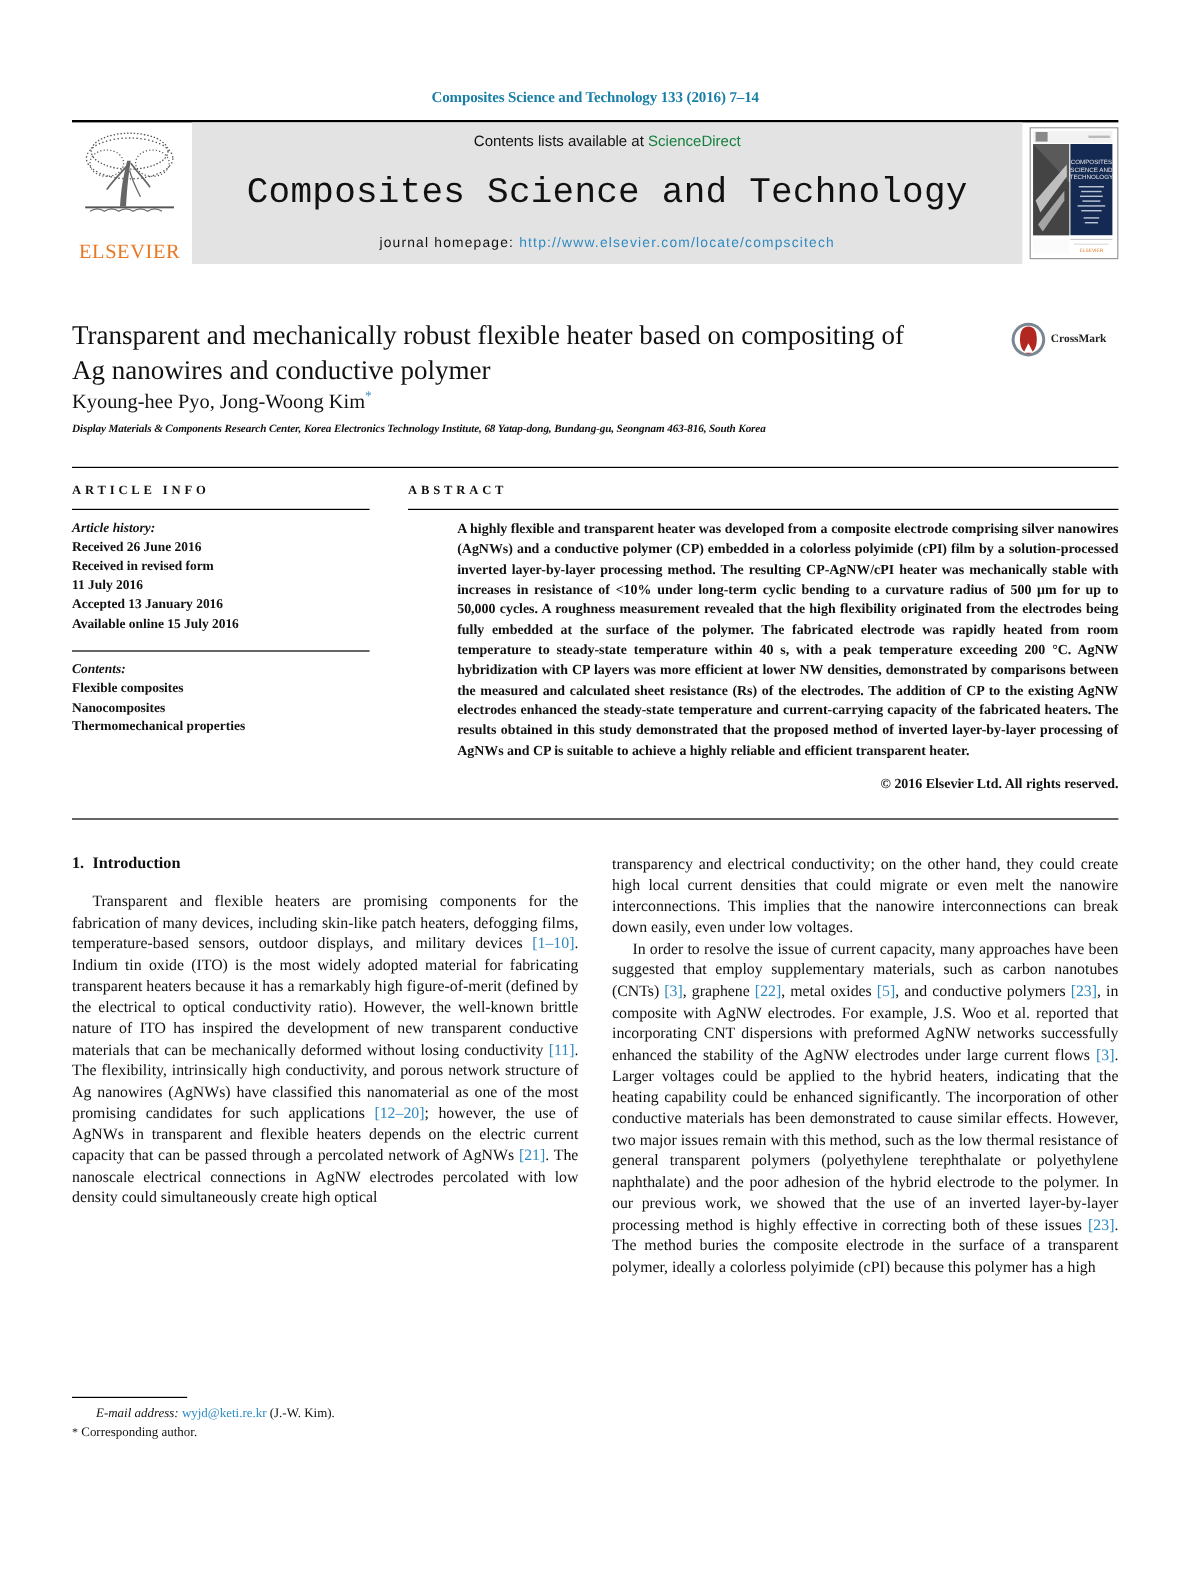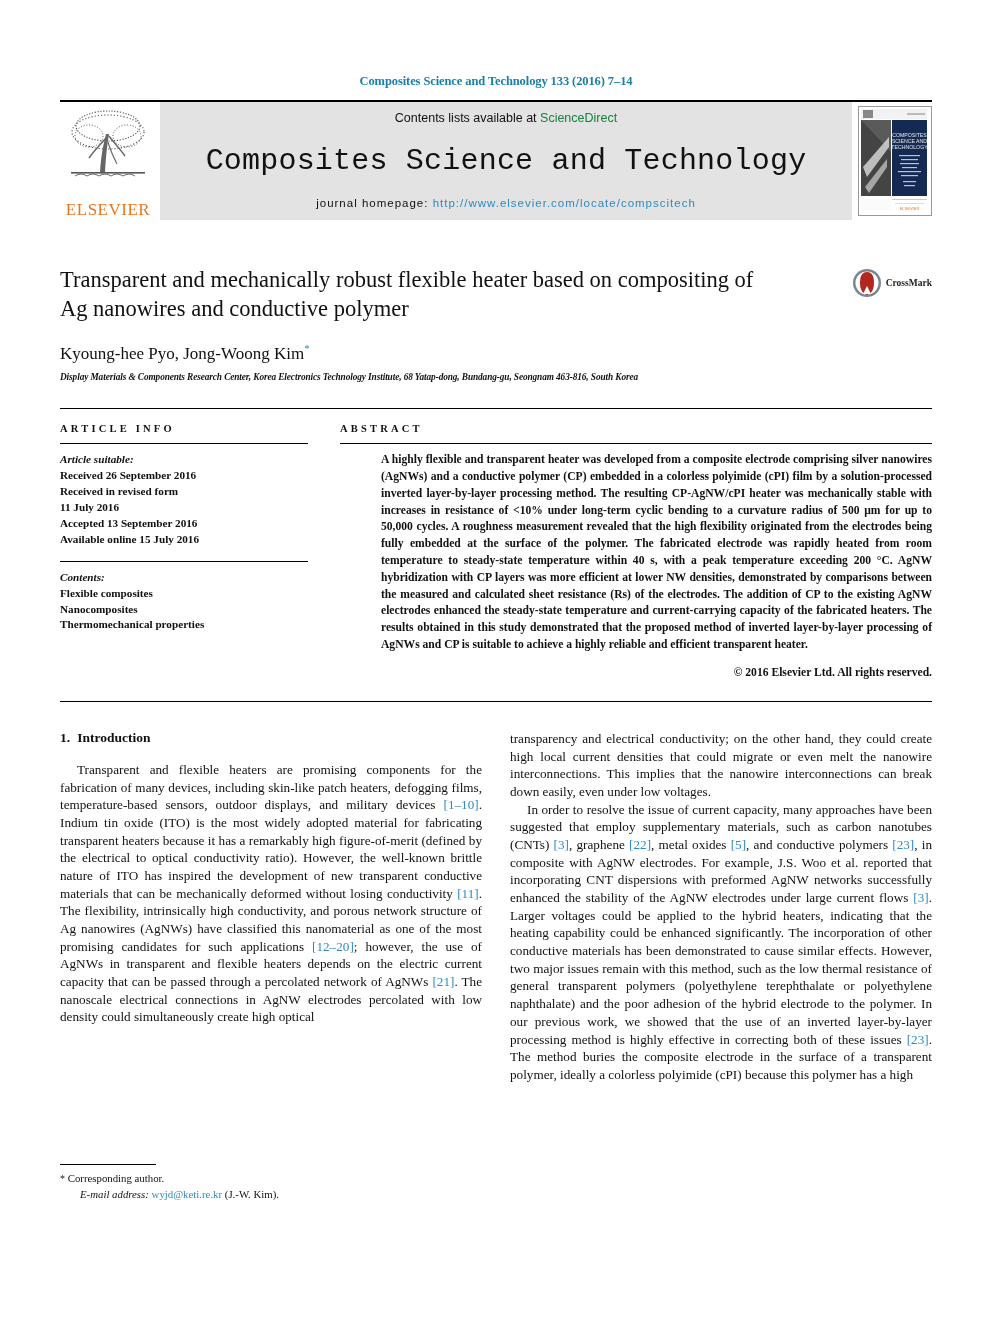--- a/index.html
+++ b/index.html
@@ -113,36 +113,35 @@
     font-size: 22.5px;
     line-height: 1.28;
     font-weight: normal;
     margin: 0;
     max-width: 720px;
     color: #111;
   }
   .authors {
     font-family: "Liberation Serif", serif;
     font-size: 17px;
-    margin-top: 18px;
     color: #111;
   }
   .authors sup { color: #2e8ac0; font-size: 11px; }
   .affiliation {
     font-family: "Liberation Serif", serif;
     font-style: italic;
     font-weight: bold;
     font-size: 9.3px;
     margin-top: 9px;
     color: #111;
     letter-spacing: -0.1px;
   }
   .crossmark {
     position: absolute;
-    right: 0;
+    right: 10px;
     top: 2px;
     display: flex;
     align-items: center;
     gap: 4px;
   }
   .crossmark-label {
     font-family: "Liberation Serif", serif;
     font-weight: bold;
     font-size: 9.5px;
     color: #222;
@@ -359,25 +358,25 @@
     <div class="affiliation">Display Materials &amp; Components Research Center, Korea Electronics Technology Institute, 68 Yatap-dong, Bundang-gu, Seongnam 463-816, South Korea</div>
   </div>
 
   <div class="info-rule-top"></div>
   <div class="two-col">
 
     <div class="col-info">
       <div class="sec-head">ARTICLE INFO</div>
       <div class="thick-rule"></div>
       <div class="info-group">
-        <div class="lbl">Article suitable:</div>
-        <div>Received 26 September 2016</div>
+        <div class="lbl">Article history:</div>
+        <div>Received 26 June 2016</div>
         <div>Received in revised form</div>
         <div>11 July 2016</div>
-        <div>Accepted 13 September 2016</div>
+        <div>Accepted 13 January 2016</div>
         <div>Available online 15 July 2016</div>
       </div>
       <div class="info-rule-mid"></div>
       <div class="info-group">
         <div class="lbl">Contents:</div>
         <div>Flexible composites</div>
         <div>Nanocomposites</div>
         <div>Thermomechanical properties</div>
       </div>
     </div>
@@ -397,18 +396,18 @@
       <p class="para">Transparent and flexible heaters are promising components for the fabrication of many devices, including skin-like patch heaters, defogging films, temperature-based sensors, outdoor displays, and military devices <span class="ref" style="color:#2e8ac0">[1–10]</span>. Indium tin oxide (ITO) is the most widely adopted material for fabricating transparent heaters because it has a remarkably high figure-of-merit (defined by the electrical to optical conductivity ratio). However, the well-known brittle nature of ITO has inspired the development of new transparent conductive materials that can be mechanically deformed without losing conductivity <span class="ref" style="color:#2e8ac0">[11]</span>. The flexibility, intrinsically high conductivity, and porous network structure of Ag nanowires (AgNWs) have classified this nanomaterial as one of the most promising candidates for such applications <span class="ref" style="color:#2e8ac0">[12–20]</span>; however, the use of AgNWs in transparent and flexible heaters depends on the electric current capacity that can be passed through a percolated network of AgNWs <span class="ref" style="color:#2e8ac0">[21]</span>. The nanoscale electrical connections in AgNW electrodes percolated with low density could simultaneously create high optical</p>
     </div>
     <div class="bcol">
       <p class="para" style="text-indent:0">transparency and electrical conductivity; on the other hand, they could create high local current densities that could migrate or even melt the nanowire interconnections. This implies that the nanowire interconnections can break down easily, even under low voltages.</p>
       <p class="para">In order to resolve the issue of current capacity, many approaches have been suggested that employ supplementary materials, such as carbon nanotubes (CNTs) <span class="ref" style="color:#2e8ac0">[3]</span>, graphene <span class="ref" style="color:#2e8ac0">[22]</span>, metal oxides <span class="ref" style="color:#2e8ac0">[5]</span>, and conductive polymers <span class="ref" style="color:#2e8ac0">[23]</span>, in composite with AgNW electrodes. For example, J.S. Woo et al. reported that incorporating CNT dispersions with preformed AgNW networks successfully enhanced the stability of the AgNW electrodes under large current flows <span class="ref" style="color:#2e8ac0">[3]</span>. Larger voltages could be applied to the hybrid heaters, indicating that the heating capability could be enhanced significantly. The incorporation of other conductive materials has been demonstrated to cause similar effects. However, two major issues remain with this method, such as the low thermal resistance of general transparent polymers (polyethylene terephthalate or polyethylene naphthalate) and the poor adhesion of the hybrid electrode to the polymer. In our previous work, we showed that the use of an inverted layer-by-layer processing method is highly effective in correcting both of these issues <span class="ref" style="color:#2e8ac0">[23]</span>. The method buries the composite electrode in the surface of a transparent polymer, ideally a colorless polyimide (cPI) because this polymer has a high</p>
     </div>
   </div>
 
   <div class="footnote">
     <div class="fn-rule"></div>
+    <div class="fn-line indent"><span class="em">E-mail address:</span> <span class="fn-link">wyjd@keti.re.kr</span> <span>(J.-W. Kim).</span></div>
     <div class="fn-line"><span class="star">*</span> <span>Corresponding author.</span></div>
-    <div class="fn-line indent"><span class="em">E-mail address:</span> <span class="fn-link">wyjd@keti.re.kr</span> <span>(J.-W. Kim).</span></div>
   </div>
 
 
 </div>
 
 </body></html>

